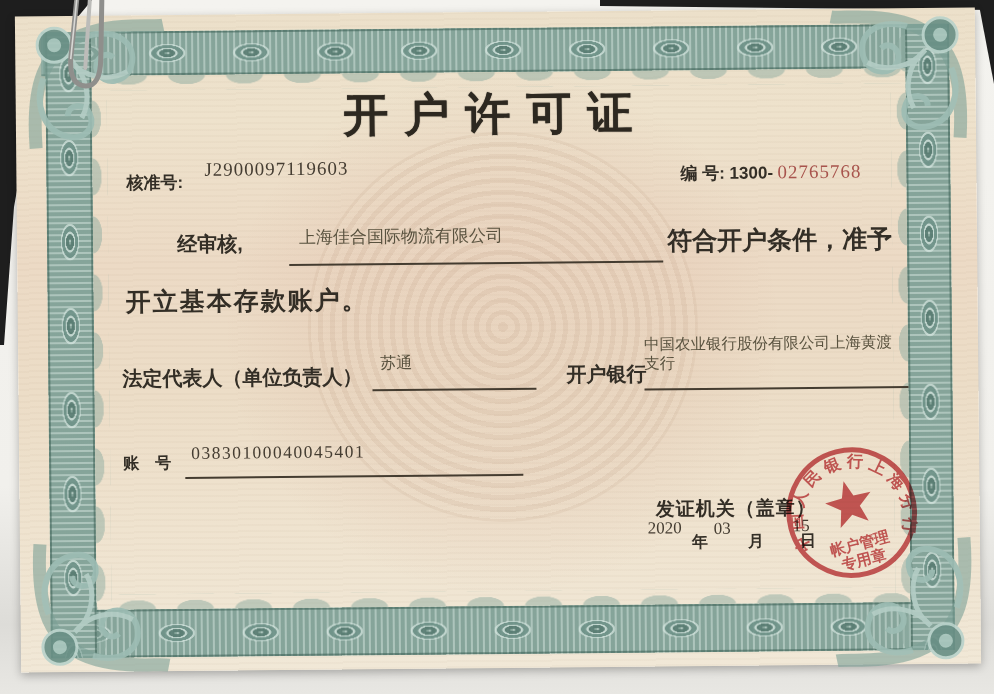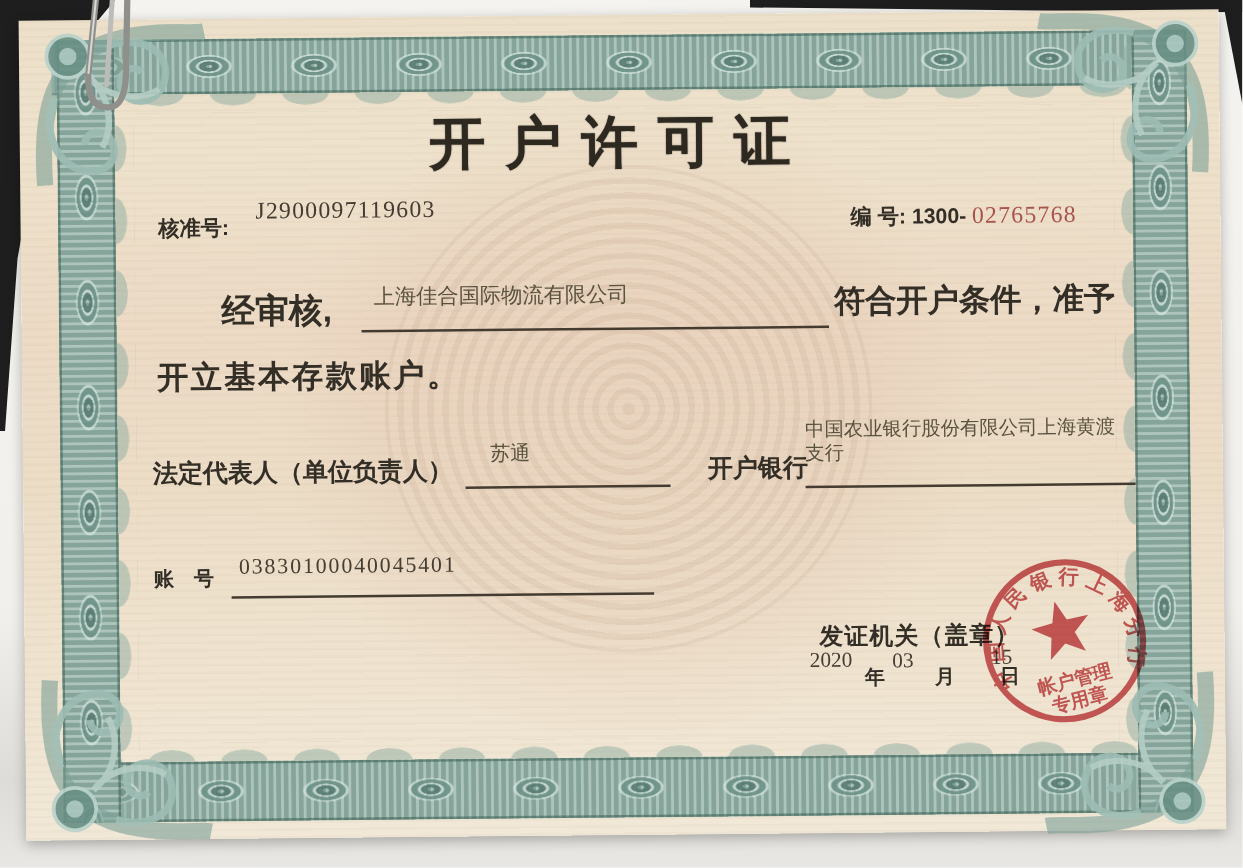--- a/index.html
+++ b/index.html
@@ -78,27 +78,27 @@
   .fill{position:absolute;z-index:4;font-family:"Liberation Sans",sans-serif;color:#59523f;}
   .uline{position:absolute;z-index:4;height:0;border-bottom:2px solid #443c30;}
   #title{left:0;right:0;top:72px;text-align:center;z-index:4;position:absolute;
     font-family:"DejaVu Serif","Liberation Serif",serif;font-weight:900;font-size:45px;
     letter-spacing:16px;color:#2d2820;text-shadow:0 0 1px #2d2820;}
   #approval-label{left:110px;top:156px;font-size:17px;}
   #approval-value{left:188px;top:144px;font-size:19px;letter-spacing:1px;}
   #serial-group{position:absolute;left:664px;top:152px;z-index:4;white-space:nowrap;}
   #serial-label{font-family:"Liberation Sans",sans-serif;font-weight:700;font-size:17px;color:#332e26;}
   #serial-value{font-family:"Liberation Serif",serif;font-size:19px;color:#a8544d;letter-spacing:1px;margin-top:24px;}
-  #stmt-prefix{left:160px;top:216px;font-size:27px;}
+  #stmt-prefix{left:160px;top:216px;font-size:20px;}
   #company-name{left:282px;top:212px;font-size:17px;white-space:nowrap;}
   #uline-company{left:272px;top:250px;width:374px;}
   #stmt-suffix{left:650px;top:214px;font-size:25px;}
   #stmt-line2{left:108px;top:270px;font-size:25px;letter-spacing:2px;}
   #rep-label{left:104px;top:350px;font-size:20px;}
-  #rep-name{left:374px;top:340px;font-size:16px;}
+  #rep-name{left:362px;top:340px;font-size:16px;}
   #uline-rep{left:354px;top:376px;width:164px;}
   #bank-label{left:548px;top:350px;font-size:20px;font-family:Liberation Mono, monospace;}
   #bank-name{left:626px;top:324px;width:256px;font-size:15.5px;line-height:19px;white-space:normal;}
   #uline-bank{left:626px;top:378px;width:264px;}
   #account-label{left:104px;top:438px;font-size:16px;}
   #account-value{left:172px;top:428px;font-size:17.5px;letter-spacing:1.5px;}
   #uline-account{left:166px;top:462px;width:338px;}
   #issuer-label{left:636px;top:486px;font-size:19px;letter-spacing:1px;}
   #date-row{position:absolute;left:628px;top:502px;width:220px;height:42px;z-index:4;}
   .date-num{position:absolute;font-family:"Liberation Serif",serif;font-size:17px;color:#453d32;}

